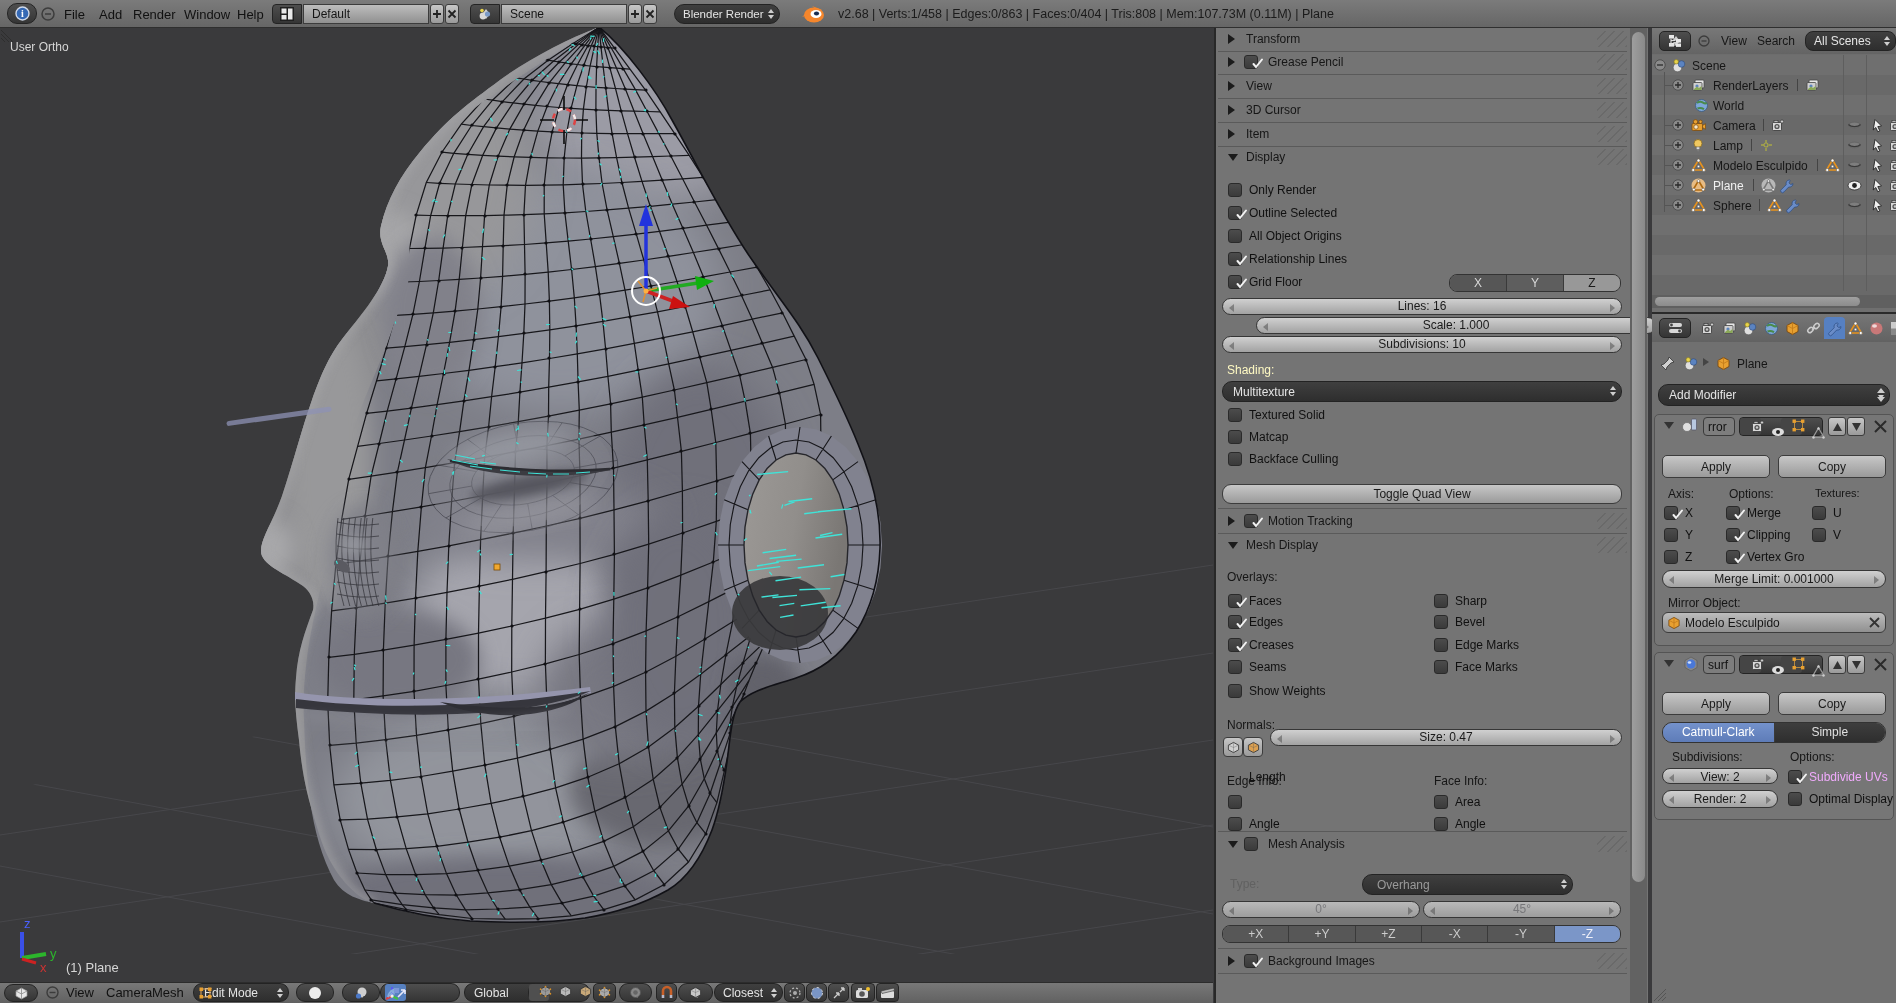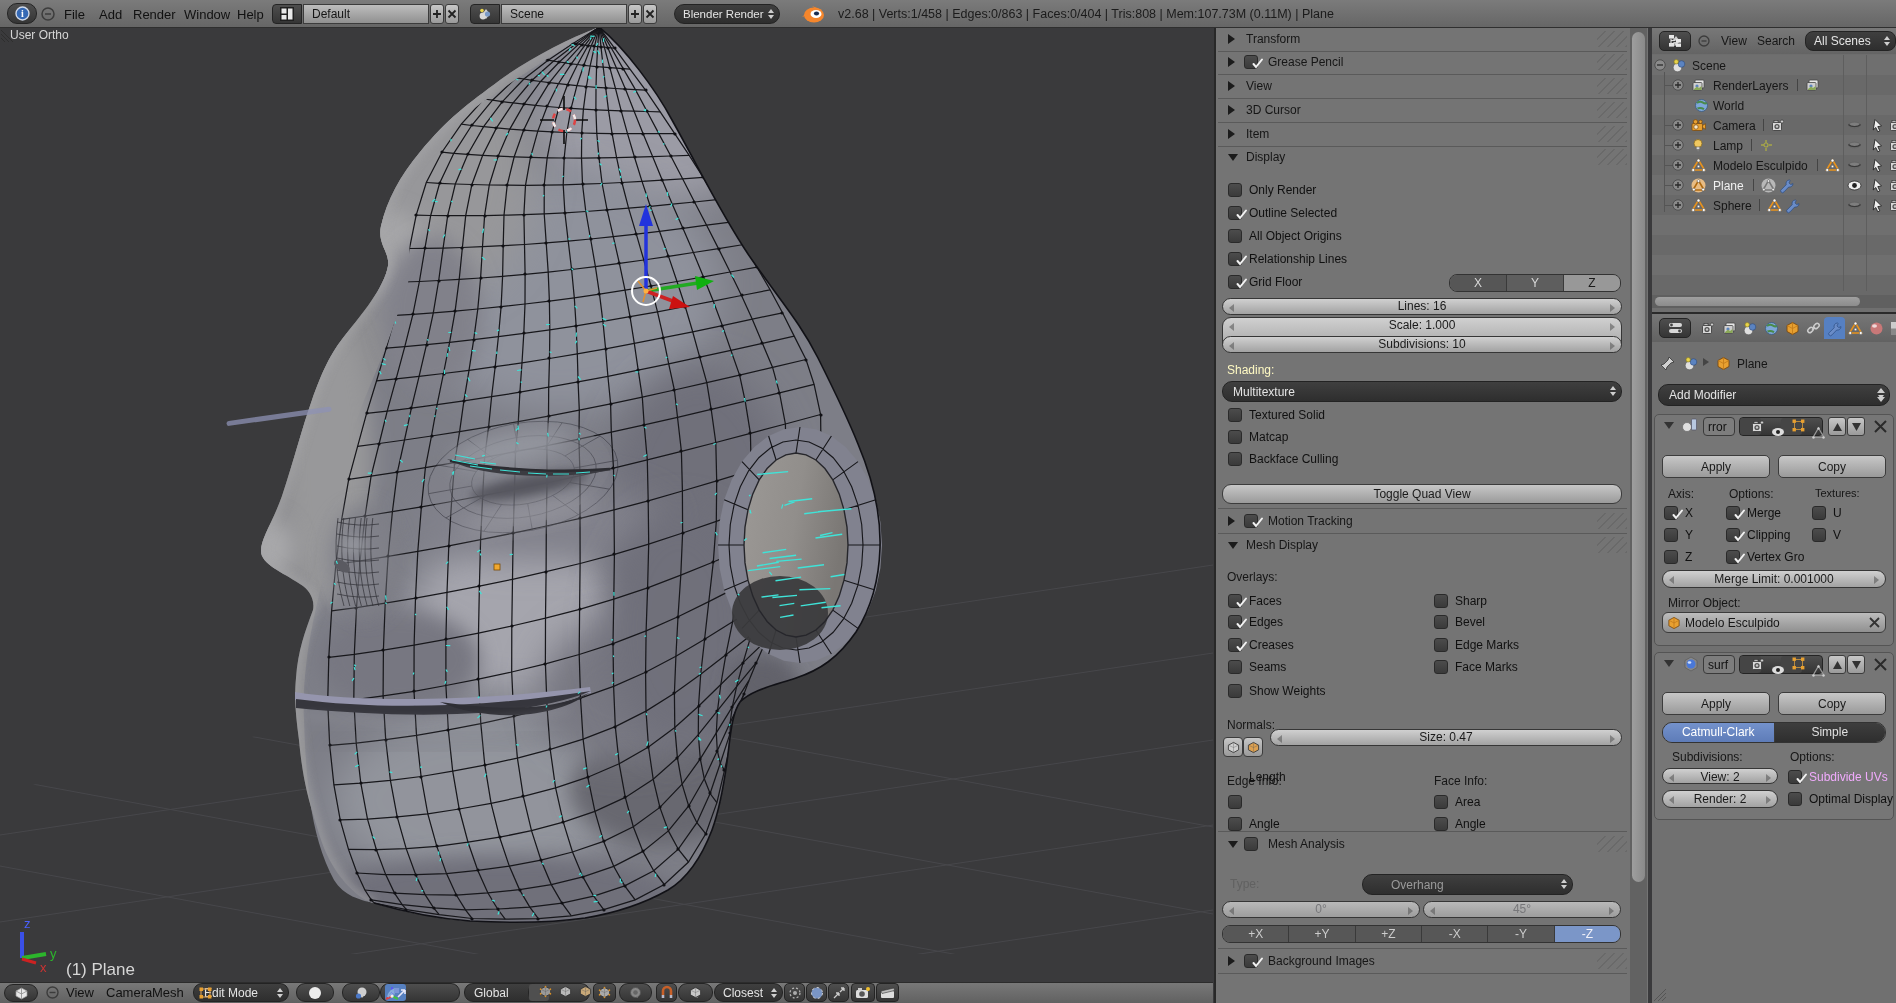--- a/index.html
+++ b/index.html
@@ -542,22 +542,22 @@
       </g>
     </svg>
     <svg width="80" height="60" viewBox="0 0 80 60" style="left:6px;top:890px">
       <path d="M16 14V40" stroke="#3a50e8" stroke-width="4"></path>
       <path d="M16 40L40 36" stroke="#2cb52c" stroke-width="4"></path>
       <path d="M16 41L30 45" stroke="#cc2222" stroke-width="3"></path>
       <text x="18" y="10" fill="#4a60ff" font-size="13">z</text>
       <text x="44" y="40" fill="#2cb52c" font-size="13">y</text>
       <text x="34" y="54" fill="#cc3333" font-size="13">x</text>
     </svg>
-    <div class="vtext" style="left:10px;top:0">User Ortho</div>
-    <div class="vtext" style="left:66px;top:932px;font-size:17px">(1) Plane</div>
+    <div class="vtext" style="left:10px;top:12px">User Ortho</div>
+    <div class="vtext" style="left:66px;top:932px;font-size:13px">(1) Plane</div>
   </div>
 <div id="vhead" class="abs"></div>
 <div class="dwid" style="left:4px;top:984px;width:34px;height:18px;border-radius:9px">
     <svg width="13" height="13" viewBox="0 0 13 13">
       <path d="M6.5 1L12 4v5L6.5 12L1 9V4Z" fill="#e8e8e8" stroke="#999" stroke-width="0.7"></path>
       <path d="M6.5 1V12M1 4l5.5 3L12 4" stroke="#888" stroke-width="0.8" fill="none"></path>
     </svg>
     <span class="spin"></span>
   </div>
 <svg class="abs" width="14" height="14" style="left:46px;top:986px">
@@ -752,21 +752,21 @@
       <path d="M2.5 7L5 10L11 2.5" stroke="#f2f2f2" stroke-width="2" fill="none" stroke-linecap="round"></path>
     </svg>
   </div>
 <div class="cblab abs" style="left:1249px;top:275px;color:#101010">Grid Floor</div>
 <div class="seg abs" style="left:1449px;top:274px;width:172px;height:18px;border-radius:8px">
     <div style="background:#565656;color:#d8d8d8">X</div>
     <div style="background:#5e5e5e;color:#d8d8d8">Y</div>
     <div style="background:#989898;color:#1a1a1a">Z</div>
   </div>
 <div class="slider abs" style="left:1222px;top:298px;width:400px;height:17px;line-height:15px;color:#1a1a1a">Lines: 16</div>
-<div class="slider abs" style="left:1222px;top:317px;width:400px;height:34px;line-height:15px;color:#1a1a1a">Scale: 1.000</div>
+<div class="slider abs" style="left:1256px;top:317px;width:400px;height:17px;line-height:15px;color:#1a1a1a">Scale: 1.000</div>
 <div class="slider abs" style="left:1222px;top:336px;width:400px;height:17px;line-height:15px;color:#1a1a1a">Subdivisions: 10</div>
 <div class="abs" style="left:1227px;top:363px;font-size:12px;color:#fef9c3;white-space:nowrap">Shading:</div>
 <div class="dfield abs" style="left:1222px;top:381px;width:400px;height:21px;padding-left:10px;font-size:12px;border-radius:10px">Multitexture<span class="spin" style="position:absolute;right:4px;top:2px"></span></div>
 <div class="cb abs" style="left:1228px;top:408px"></div>
 <div class="cblab abs" style="left:1249px;top:408px;color:#101010">Textured Solid</div>
 <div class="cb abs" style="left:1228px;top:430px"></div>
 <div class="cblab abs" style="left:1249px;top:430px;color:#101010">Matcap</div>
 <div class="cb abs" style="left:1228px;top:452px"></div>
 <div class="cblab abs" style="left:1249px;top:452px;color:#101010">Backface Culling</div>
 <div class="lbtn abs" style="left:1222px;top:484px;width:400px;height:20px;font-size:12px;border-radius:9px">Toggle Quad View</div>
@@ -837,21 +837,21 @@
 <div class="cb abs" style="left:1228px;top:817px"></div>
 <div class="cblab abs" style="left:1249px;top:817px;color:#101010">Angle</div>
 <div class="cb abs" style="left:1434px;top:817px"></div>
 <div class="cblab abs" style="left:1455px;top:817px;color:#101010">Angle</div>
 <div class="sep abs" style="left:1218px;top:831px;width:409px"></div>
 <span class="arrow-d abs" style="left:1228px;top:841px"></span>
 <div class="cb abs" style="left:1244px;top:837px"></div>
 <div class="abs" style="left:1268px;top:837px;font-size:12px;color:#161616">Mesh Analysis</div>
 <div class="hatch abs" style="left:1597px;top:836px"></div>
 <div class="abs" style="left:1230px;top:877px;font-size:12px;color:#50505088;white-space:nowrap">Type:</div>
-<div class="dfield abs" style="left:1362px;top:874px;width:211px;height:21px;padding-left:28px;font-size:12px;border-radius:10px">
+<div class="dfield abs" style="left:1362px;top:874px;width:211px;height:21px;padding-left:14px;font-size:12px;border-radius:10px">
     <span style="color:#9a9a9a">Overhang</span>
     <span class="spin" style="position:absolute;right:4px;top:2px"></span>
   </div>
 <style></style>
 <div class="slider abs" style="left:1222px;top:901px;width:198px;height:17px;line-height:15px;color:#77777a;background:linear-gradient(#b9b9b9,#9d9d9d)">0°</div>
 <div class="slider abs" style="left:1423px;top:901px;width:198px;height:17px;line-height:15px;color:#77777a;background:linear-gradient(#b9b9b9,#9d9d9d)">45°</div>
 <div class="seg abs" style="left:1222px;top:925px;width:399px;height:18px;border-radius:8px">
     <div style="background:#575757;color:#cccccc">+X</div>
     <div style="background:#575757;color:#cccccc">+Y</div>
     <div style="background:#575757;color:#cccccc">+Z</div>

